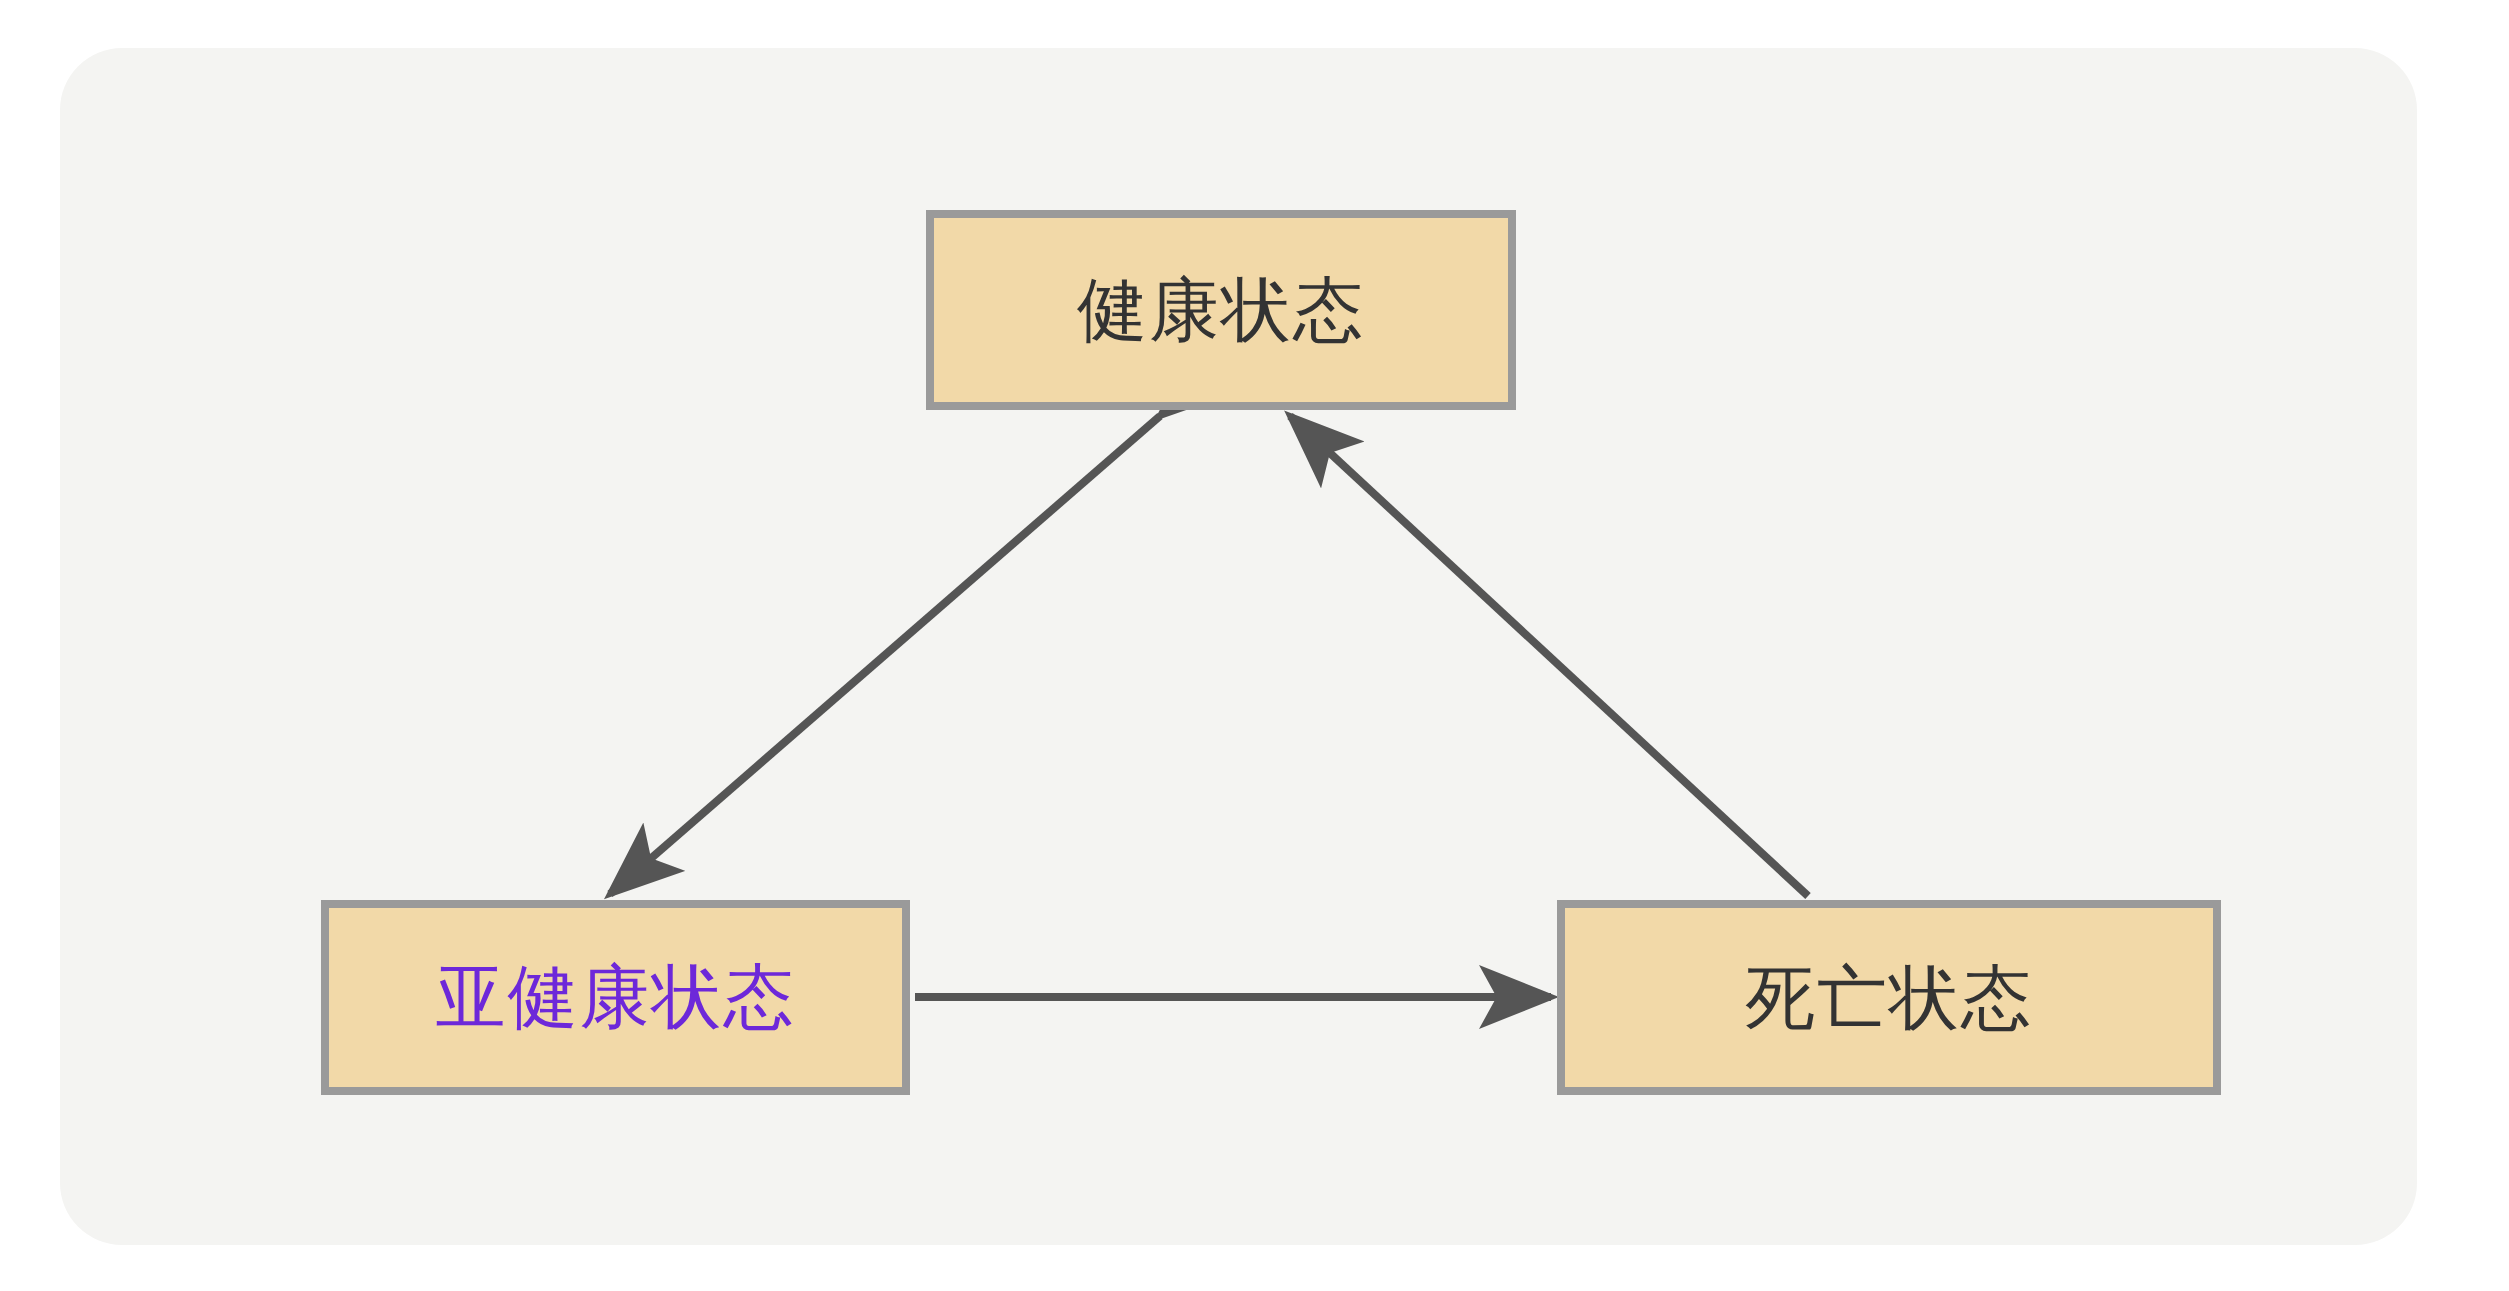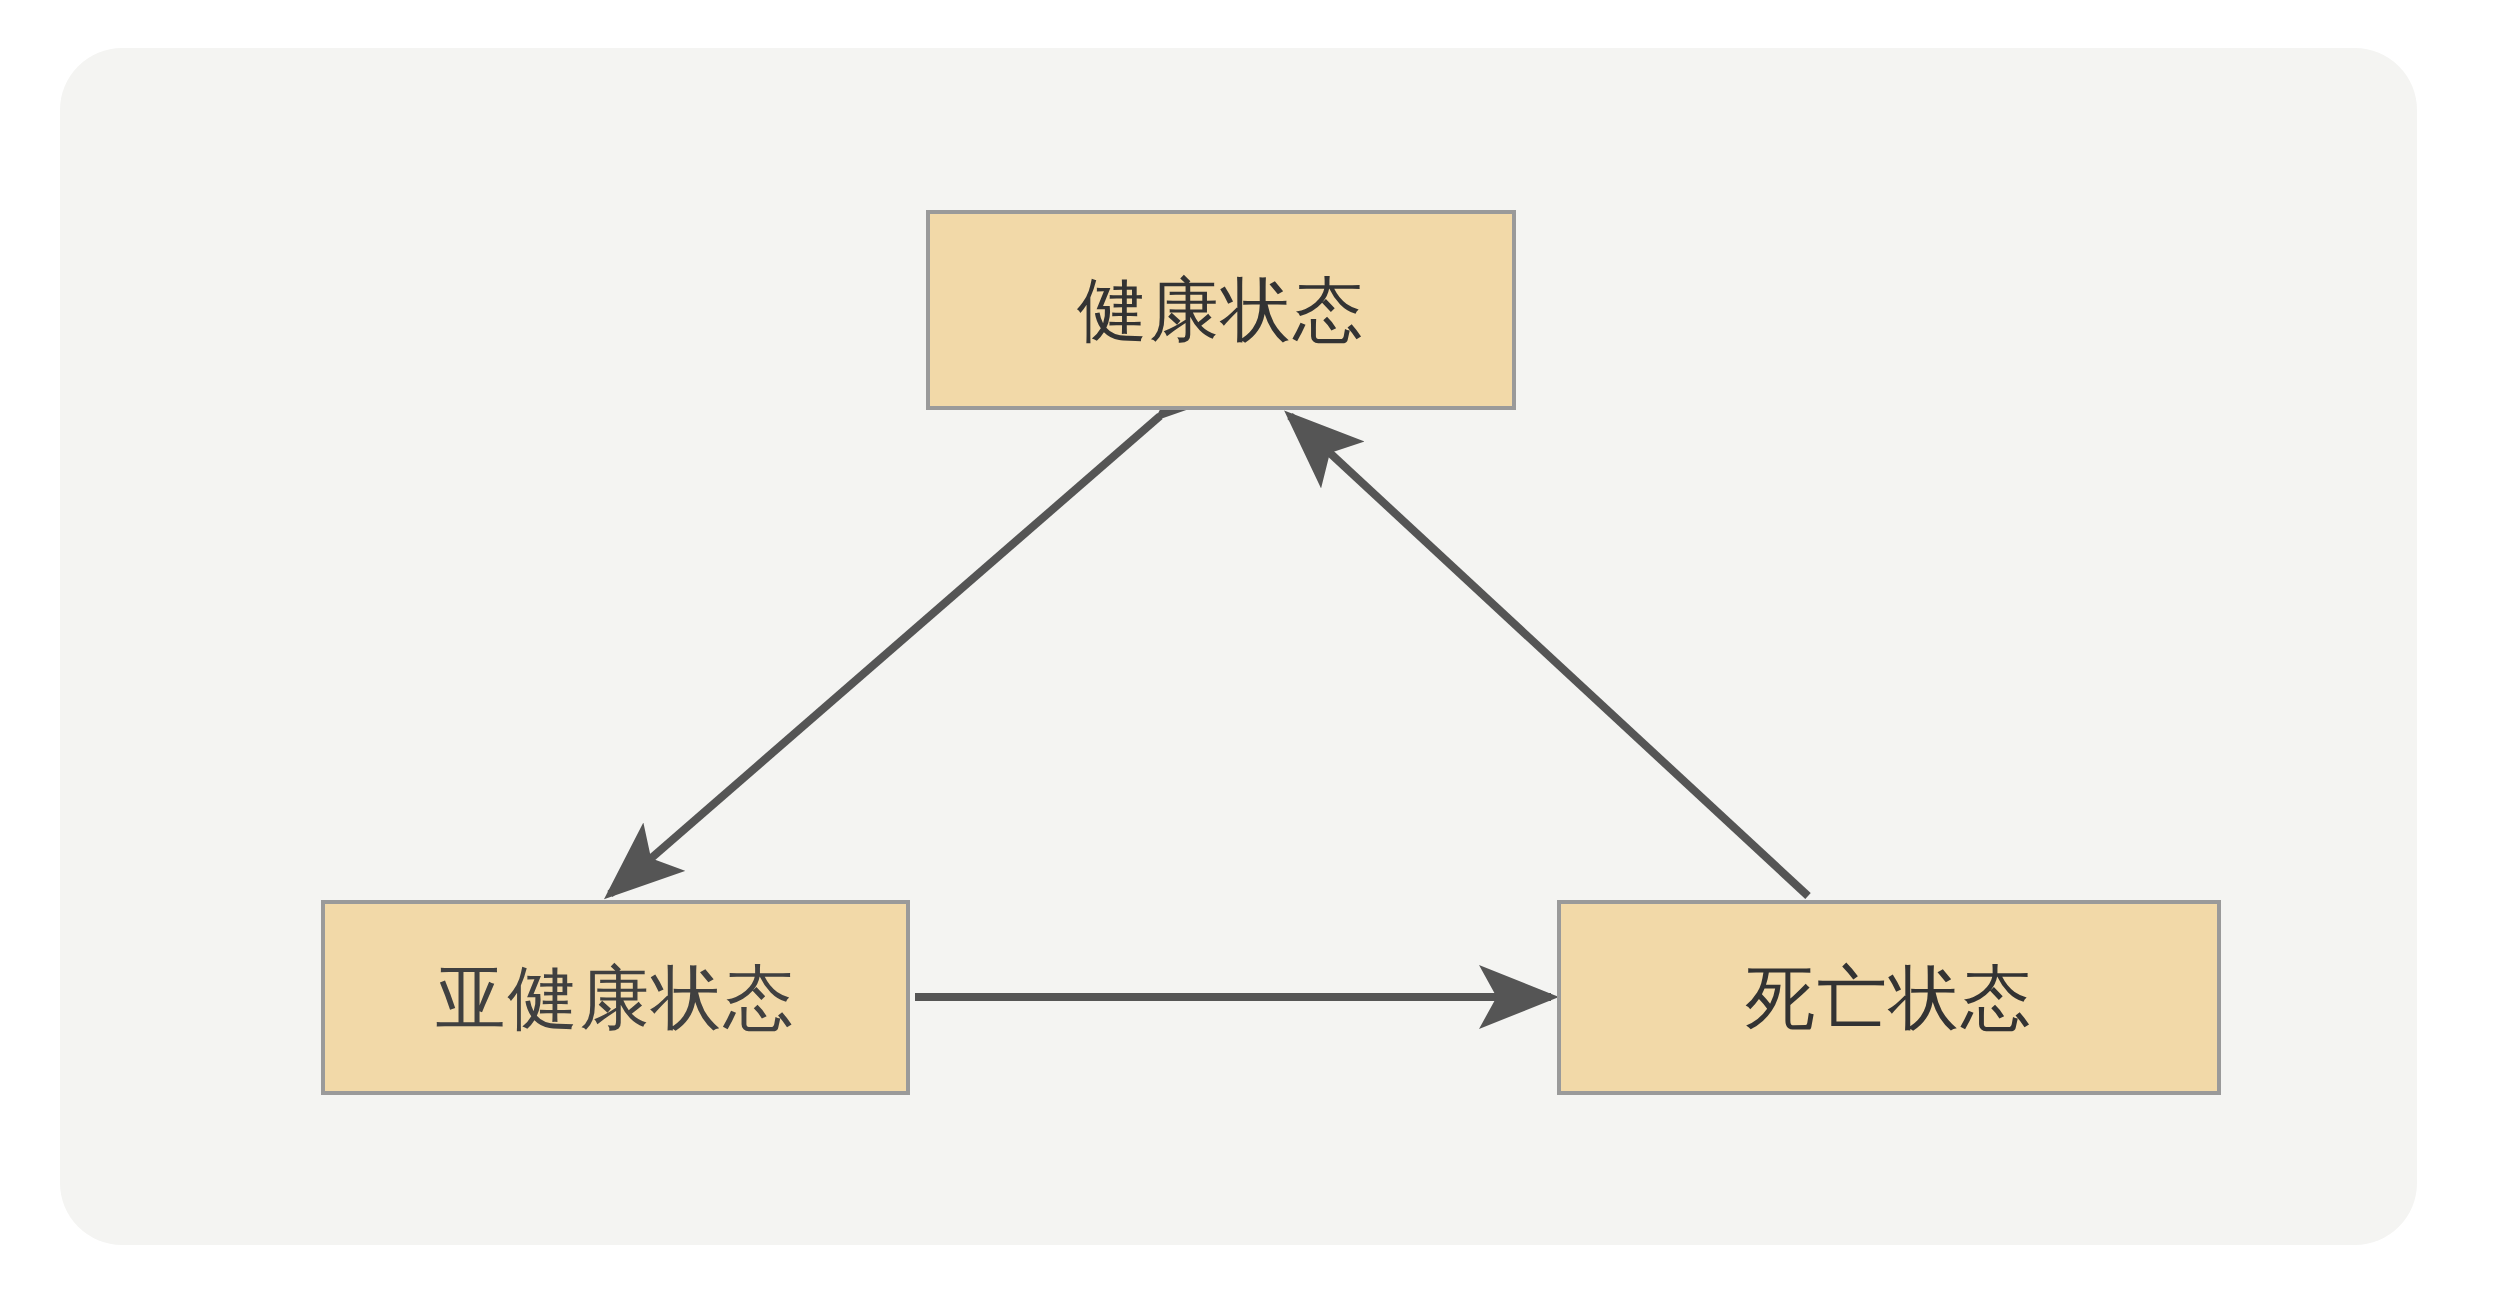--- a/index.html
+++ b/index.html
@@ -32,21 +32,21 @@
     position: absolute;
     left: 0;
     top: 0;
     width: 2509px;
     height: 1291px;
   }
   .node {
     position: absolute;
     box-sizing: border-box;
     background: #f2d9a8;
-    border: 4px solid #a3a3a3;
+    border: 8px solid #a3a3a3;
     display: flex;
     align-items: center;
     justify-content: center;
     text-align: right;
   }
   .node-label {
     color: #333333;
     font-size: 70px;
     line-height: 1;
     letter-spacing: 2px;
@@ -94,20 +94,20 @@
     <line id="edge-subhealth-death" x1="915" y1="997" x2="1551" y2="997" stroke="#555555" stroke-width="8" marker-end="url(#arrowend)"></line>
 
     <line id="edge-death-health" x1="1808" y1="896" x2="1290" y2="416" stroke="#555555" stroke-width="8" marker-end="url(#arrowend)"></line>
   </svg>
 
   <div class="node" id="node-health" style="left: 926px; top: 210px; width: 590px; height: 200px; background: rgb(242, 217, 168); border-color: rgb(154, 154, 154);">
     <span class="node-label" style="color: rgb(51, 51, 51);">健康状态</span>
   </div>
 
   <div class="node" id="node-subhealth" style="left: 321px; top: 900px; width: 589px; height: 195px; background: rgb(242, 217, 168); border-color: rgb(154, 154, 154);">
-    <span class="node-label" style="color: #404040;">亚健康状态</span>
+    <span class="node-label" style="color: #6d28d9; font-family: Liberation Serif, serif;">亚健康状态</span>
   </div>
 
   <div class="node" id="node-death" style="left: 1557px; top: 900px; width: 664px; height: 195px; background: rgb(242, 217, 168); border-color: rgb(154, 154, 154);">
     <span class="node-label" style="color: rgb(51, 51, 51);">死亡状态</span>
   </div>
 
 </div>
 
 </body></html>

